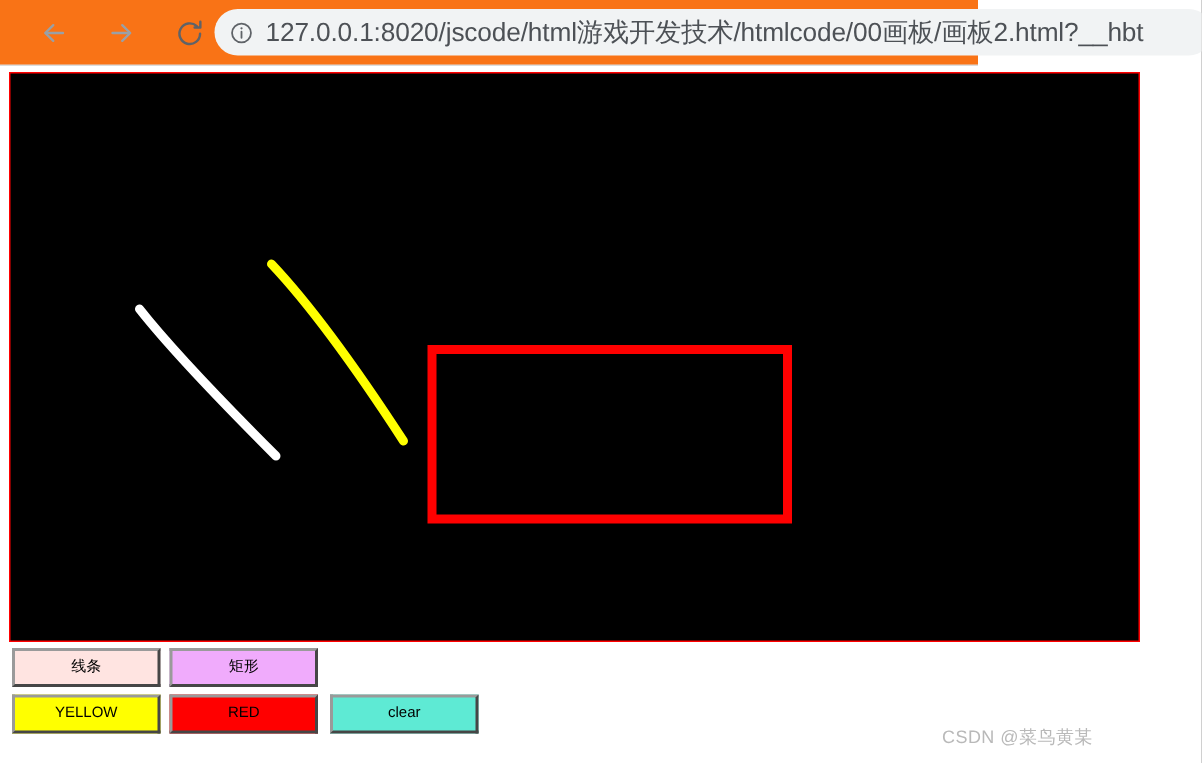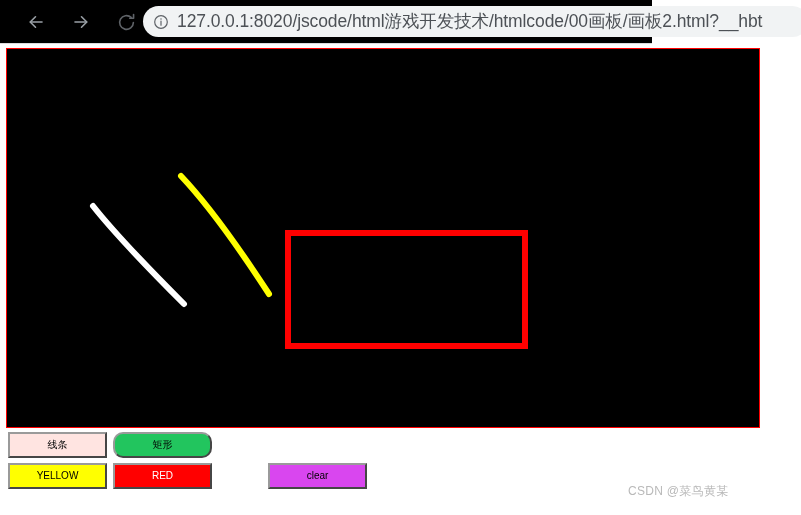--- a/index.html
+++ b/index.html
@@ -18,21 +18,21 @@
     height: 515px;
     background: #ffffff;
   }
 
   
   #browser-toolbar {
     position: absolute;
     left: 0; top: 0;
     width: 652px;
     height: 44px;
-    background: #000000;
+    background: #f97316;
     border-bottom: 1px solid #dcdcdc;
     box-sizing: border-box;
   }
 
   .nav-btn {
     position: absolute;
     top: 8px;
     width: 28px;
     height: 28px;
     display: flex;
@@ -192,24 +192,24 @@
     <svg id="canvas-svg" width="752" height="378" viewBox="0 0 752 378">
         <path d="M 86 157 Q 112 190 177 255" stroke-linecap="round" stroke-linejoin="round" fill="none" stroke="#ffffff" stroke-width="6"></path>
         <path d="M 174 127 Q 210 165 262 245" stroke-linecap="round" stroke-linejoin="round" fill="none" stroke="#ffff00" stroke-width="6"></path>
         <rect x="281" y="184" width="237" height="113" fill="none" stroke="#ff0000" stroke-width="6"></rect>
       </svg>
   </div>
 
   <div id="toolbar-buttons">
     <div class="btn-row" id="btn-row-1">
       <button class="paint-btn btn-slot-0" style="background: rgb(255, 228, 225); color: rgb(0, 0, 0);">线条</button>
-      <button class="paint-btn btn-slot-1" style="background: #22c55e; color: rgb(0, 0, 0); border-radius: 10px;">矩形</button>
+      <button class="paint-btn btn-slot-1" style="background: #f0abfc; color: rgb(0, 0, 0);">矩形</button>
     </div>
     <div class="btn-row" id="btn-row-2">
       <button class="paint-btn btn-slot-0" style="background: rgb(255, 255, 0); color: rgb(0, 0, 0);">YELLOW</button>
-      <button class="paint-btn btn-slot-1" style="background: rgb(255, 0, 0); color: #ffffff;">RED</button>
-      <button class="paint-btn btn-slot-2" style="background: #d946ef; color: rgb(0, 0, 0); margin-left: 48px;">clear</button>
+      <button class="paint-btn btn-slot-1" style="background: rgb(255, 0, 0); color: #000000;">RED</button>
+      <button class="paint-btn btn-slot-2" style="background: #5eead4; color: rgb(0, 0, 0);">clear</button>
     </div>
   </div>
 
   <div id="watermark">CSDN @菜鸟黄某</div>
 
 </div>
 
 </body></html>

